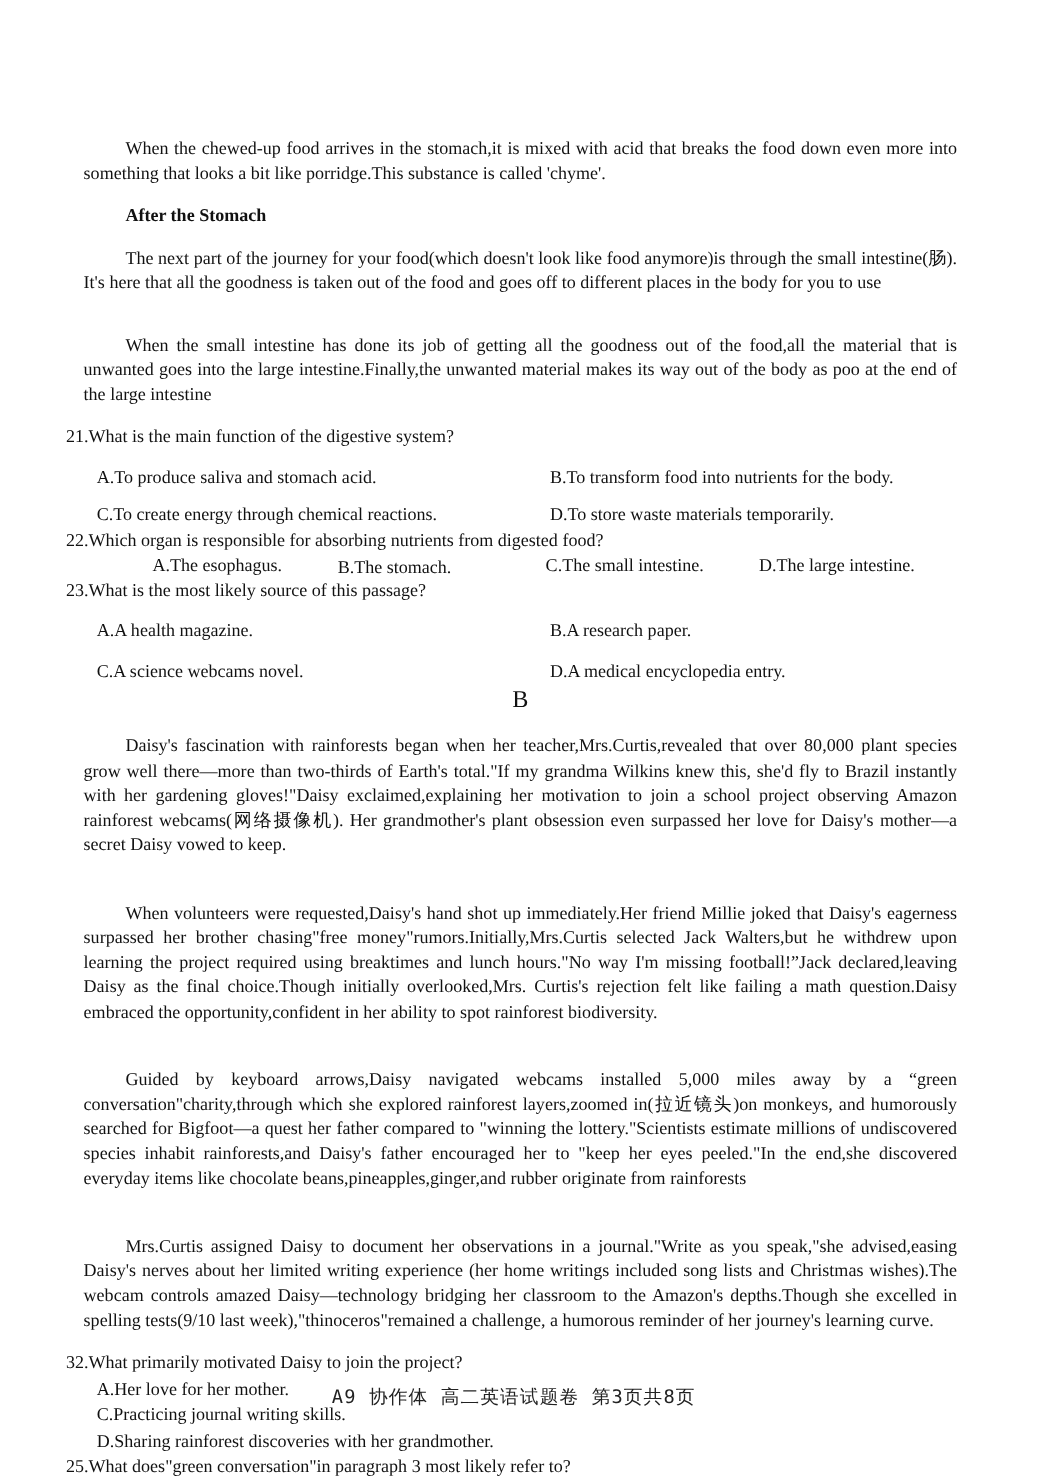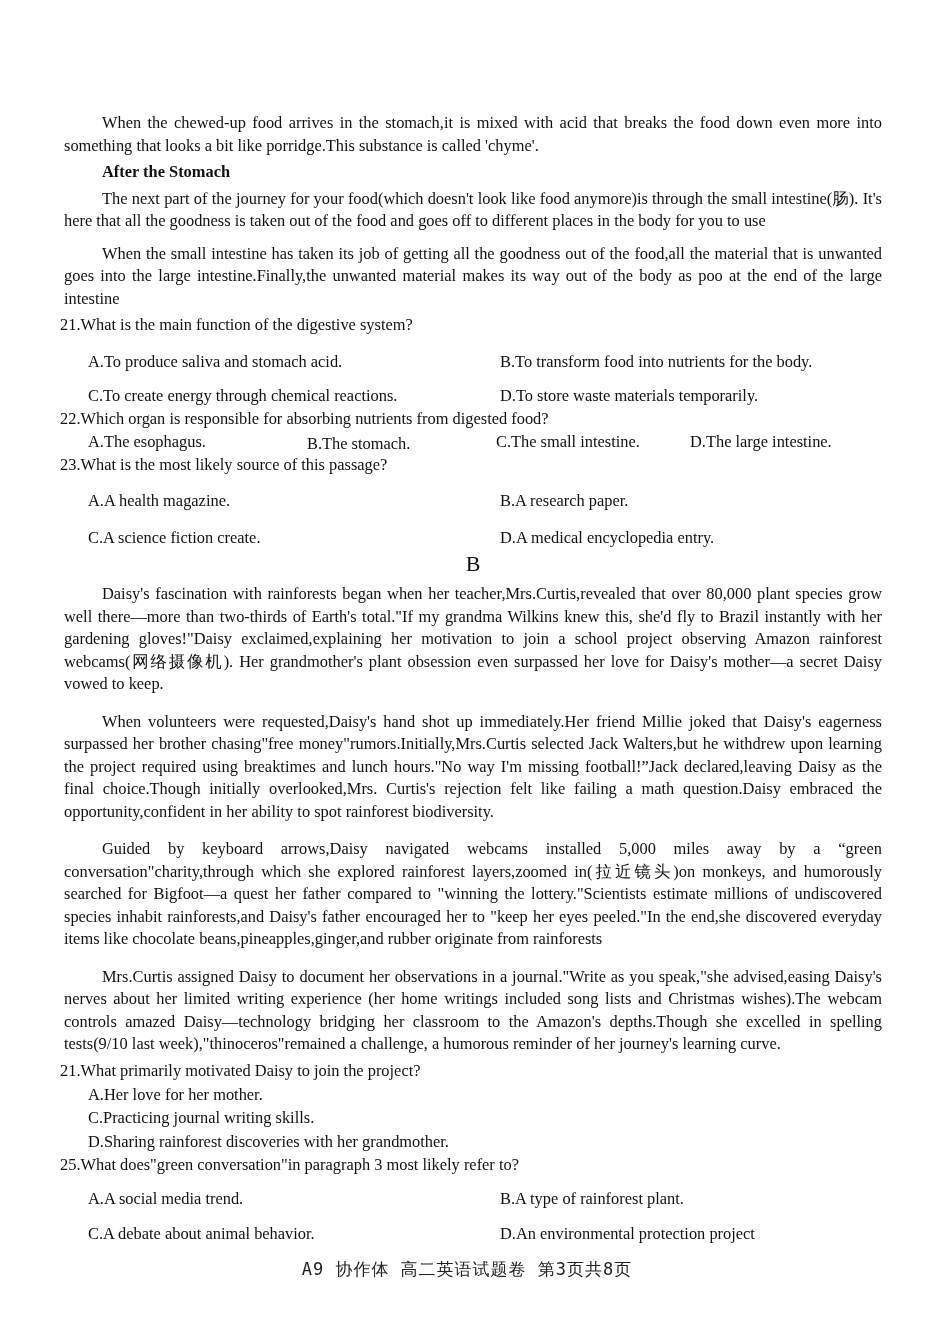--- a/index.html
+++ b/index.html
@@ -1,44 +1,44 @@
 <!DOCTYPE html>
 <html><head>
 <meta charset="utf-8">
 <style>
   html, body { margin:0; padding:0; background:#ffffff; }
   body { width:950px; height:1343px; position:relative; overflow:hidden;
          font-family:"Liberation Serif", "DejaVu Serif", serif; color:#111; }
   .page { position:absolute; left:60px; top:108px; width:826px; font-size:16.4px; line-height:22.5px; }
-  p { margin:4px; text-align:justify; }
+  p { margin:16px; text-align:justify; }
   .indent { text-indent:38px; }
   .heading { padding-left:38px; font-weight:bold; }
   .q { margin:0; }
   .opt-row { display:flex; padding-left:28px; }
   .opt-row.two span { display:inline-block;margin-top:12px; }
   .opt-row.two span:first-child { width:412px; }
-  .opt-row.four span:nth-child(1) { width:219px; }
+  .opt-row.four span:nth-child(1) { width:219px;text-align:center; }
   .opt-row.four span:nth-child(2) { width:189px; }
   .opt-row.four span:nth-child(3) { width:194px; }
   .opt-single { padding-left:28px; }
   .section-title { text-align:center; font-size:22px; line-height:30px; margin:0; }
   .gap { height:7px; }
   .gap-s { height:2px; }
   .footer { position:absolute; left:0; width:934px; top:1258px; text-align:center;
             font-family:"DejaVu Sans Mono", "Liberation Mono", monospace; font-size:17px; letter-spacing:1px; color:#222; }
 </style>
 </head>
 <body>
 
 <div class="page">
   <p class="indent">When the chewed-up food arrives in the stomach,it is mixed with acid that breaks the food down even more into something that looks a bit like porridge.This substance is called 'chyme'.</p>
   <p class="heading">After the Stomach</p>
   <p class="indent">The next part of the journey for your food(which doesn't look like food anymore)is through the small intestine(肠). It's here that all the goodness is taken out of the food and goes off to different places in the body  for you to use</p>
   <div class="gap-s"></div>
-  <p class="indent">When the small intestine has taken its job of getting all the goodness out of the food,all the material that is unwanted goes into the large intestine.Finally,the unwanted material makes its way out of the body as poo at the end of the large intestine</p>
+  <p class="indent">When the small intestine has done its job of getting all the goodness out of the food,all the material that is unwanted goes into the large intestine.Finally,the unwanted material makes its way out of the body as poo at the end of the large intestine</p>
 
   <div>
     <p class="q">21.What is the main function of the digestive system?</p>
     <div class="opt-row two" style="margin-top:2px;">
       <span>A.To produce saliva and stomach acid.</span>
       <span>B.To transform food into nutrients for the body.</span>
     </div>
     <div class="opt-row two">
       <span>C.To create energy through chemical reactions.</span>
       <span>D.To store waste materials temporarily.</span>
@@ -55,37 +55,37 @@
     </div>
   </div>
 
   <div>
     <p class="q">23.What is the most likely source of this passage?</p>
     <div class="opt-row two" style="margin-top:2px;">
       <span>A.A  health  magazine.</span>
       <span>B.A research paper.</span>
     </div>
     <div class="opt-row two" style="margin-top:2px;">
-      <span>C.A  science  fiction  create.</span>
+      <span>C.A  science  webcams  novel.</span>
       <span>D.A medical encyclopedia entry.</span>
     </div>
   </div>
 
   <p class="section-title">B</p>
 
   <p class="indent">Daisy's fascination with rainforests began when her teacher,Mrs.Curtis,revealed that over 80,000 plant species grow well there—more than two-thirds of Earth's total."If my grandma Wilkins knew this, she'd fly to Brazil instantly with her gardening gloves!"Daisy exclaimed,explaining her motivation to join a school project observing Amazon rainforest webcams(网络摄像机). Her grandmother's plant obsession even surpassed her love for Daisy's mother—a secret Daisy vowed to keep.</p>
   <div class="gap"></div>
   <p class="indent">When volunteers were requested,Daisy's hand shot up immediately.Her friend Millie joked that Daisy's eagerness surpassed her brother chasing"free money"rumors.Initially,Mrs.Curtis selected Jack Walters,but he withdrew upon learning the project required using breaktimes and lunch hours."No way I'm missing football!”Jack declared,leaving Daisy as the final choice.Though initially overlooked,Mrs. Curtis's rejection felt like failing a math question.Daisy embraced the opportunity,confident in her ability to spot rainforest biodiversity.</p>
   <div class="gap"></div>
   <p class="indent">Guided by keyboard arrows,Daisy navigated webcams installed 5,000 miles away by a “green conversation"charity,through which she explored rainforest layers,zoomed in(拉近镜头)on monkeys, and humorously searched for Bigfoot—a quest her father compared to "winning the lottery."Scientists estimate millions of undiscovered species inhabit rainforests,and Daisy's father encouraged her to "keep her eyes peeled."In the end,she discovered everyday items like chocolate beans,pineapples,ginger,and rubber originate from rainforests</p>
   <div class="gap"></div>
   <p class="indent">Mrs.Curtis assigned Daisy to document her observations in a journal."Write as you speak,"she advised,easing Daisy's nerves about her limited writing experience (her home writings included song lists and Christmas wishes).The webcam controls amazed Daisy—technology bridging her classroom to the Amazon's depths.Though she excelled in spelling tests(9/10 last week),"thinoceros"remained a challenge, a humorous reminder of her journey's learning curve.</p>
 
   <div>
-    <p class="q">21.What primarily motivated Daisy to join the project?</p>
+    <p class="q">32.What primarily motivated Daisy to join the project?</p>
     <div class="opt-single" style="margin-top:2px;">A.Her  love  for  her  mother.</div>
     <div class="opt-single">C.Practicing journal  writing  skills.</div>
     <div class="opt-single" style="margin-top:2px;font-family:Liberation Serif, serif;">D.Sharing rainforest discoveries with her grandmother.</div>
   </div>
 
   <div>
     <p class="q">25.What does"green  conversation"in  paragraph  3  most  likely  refer  to?</p>
     <div class="opt-row two">
       <span>A.A  social  media  trend.</span>
       <span>B.A type of rainforest plant.</span>

